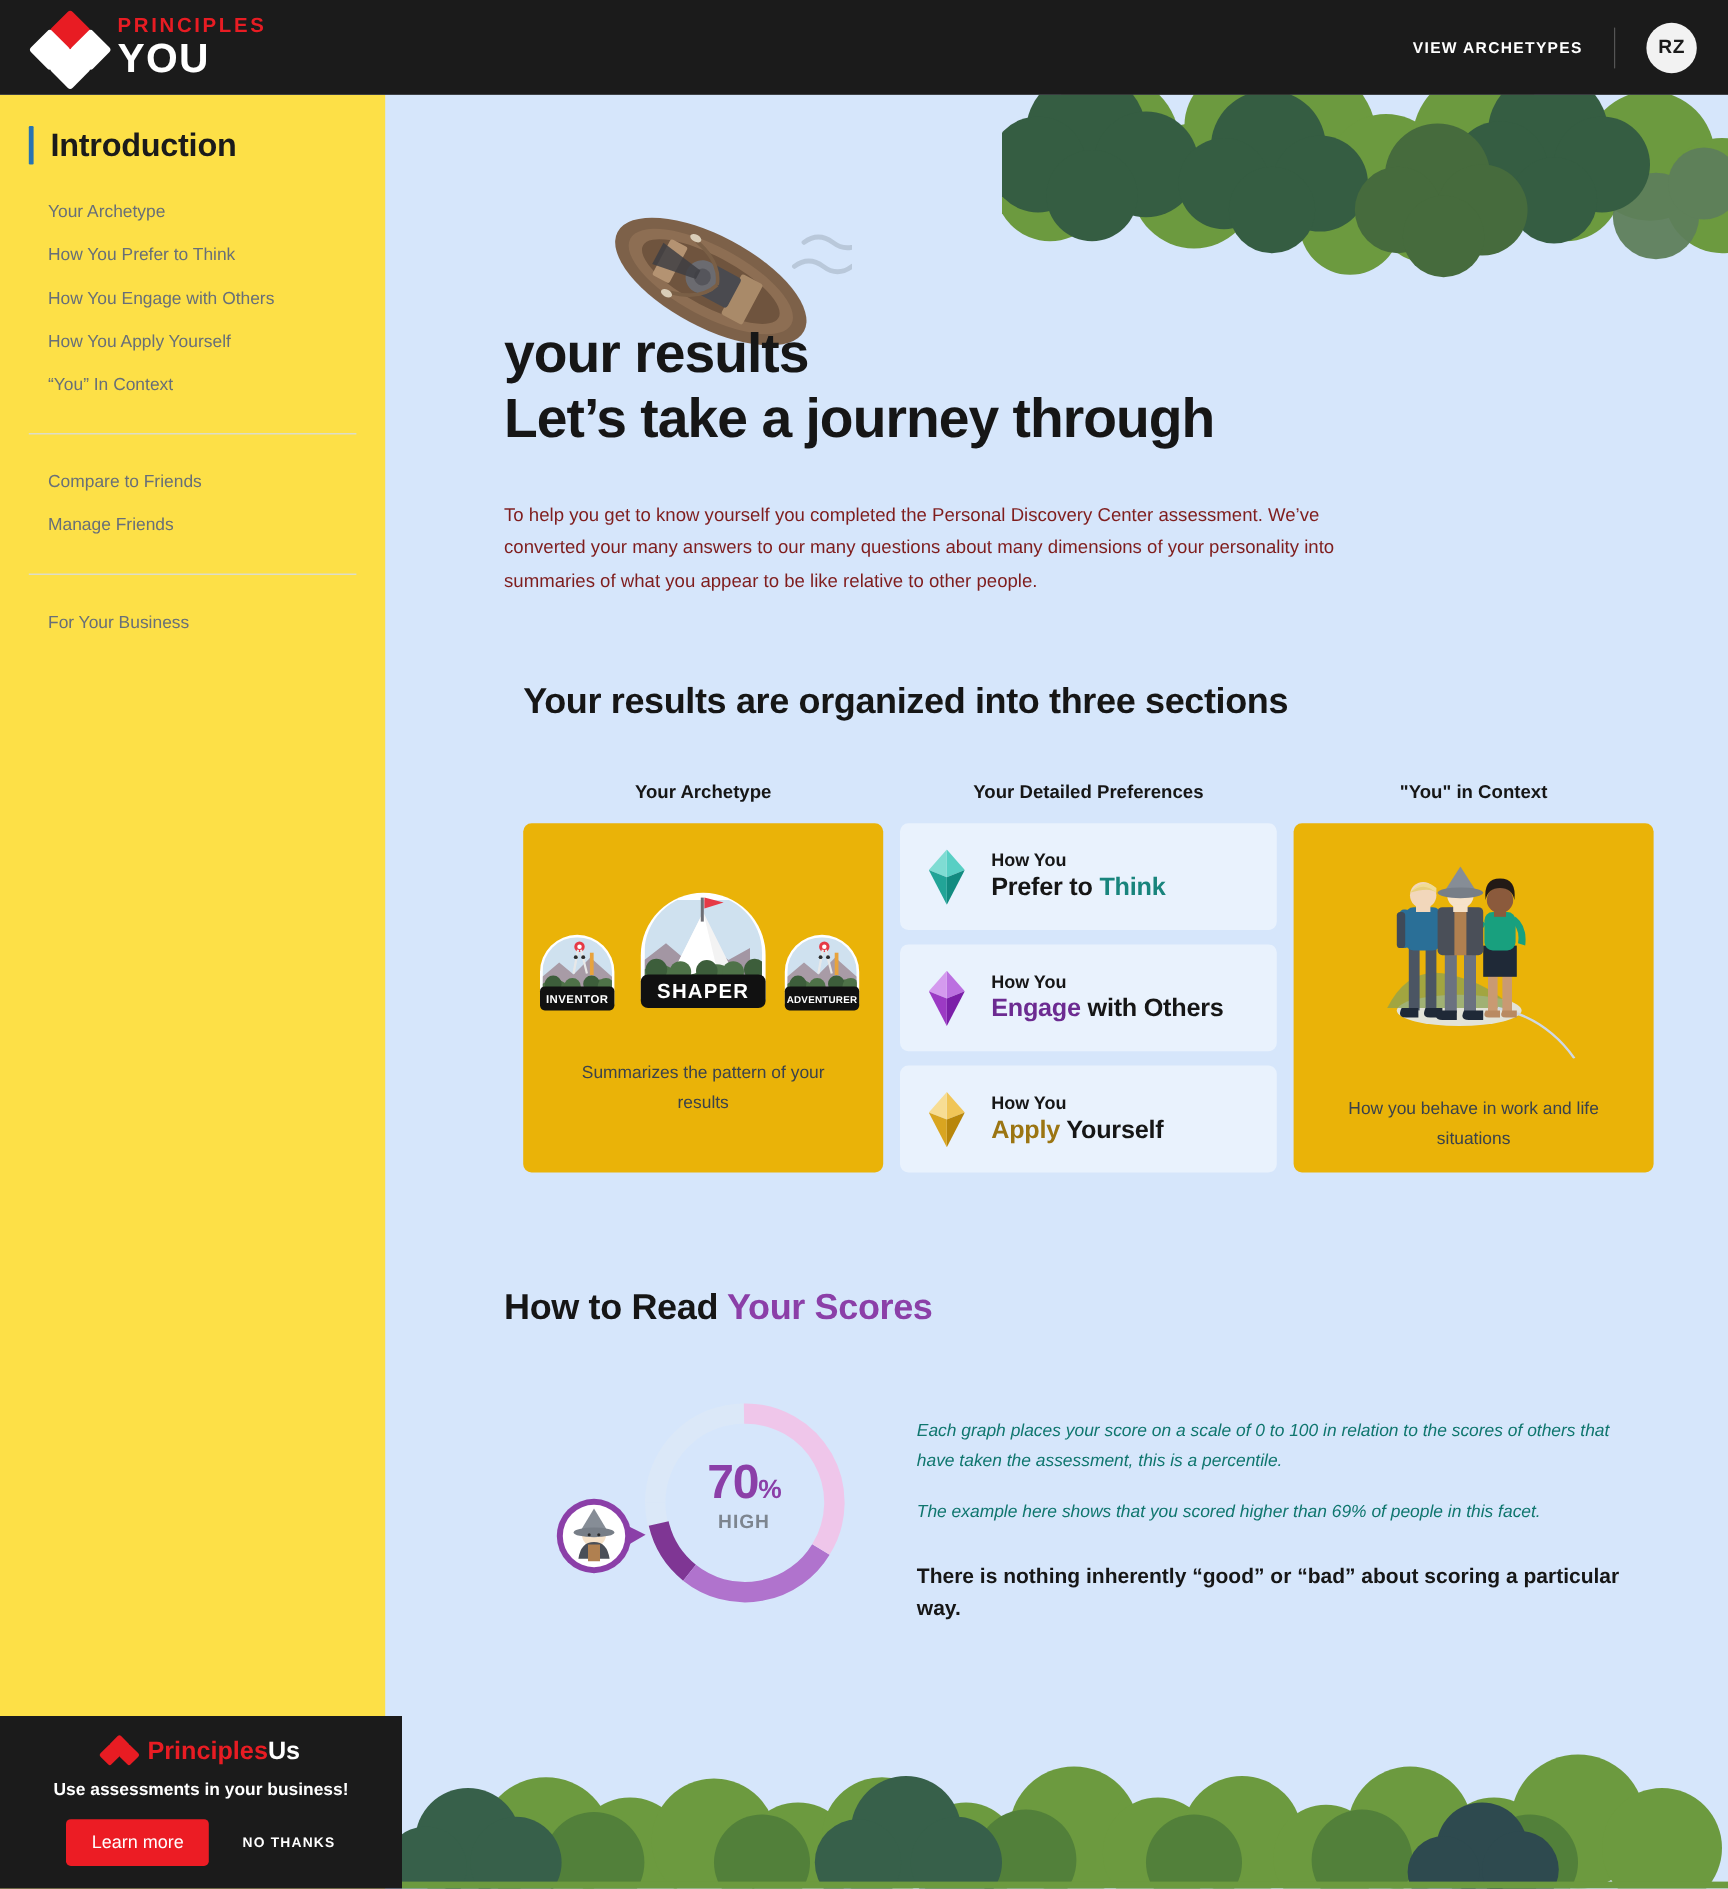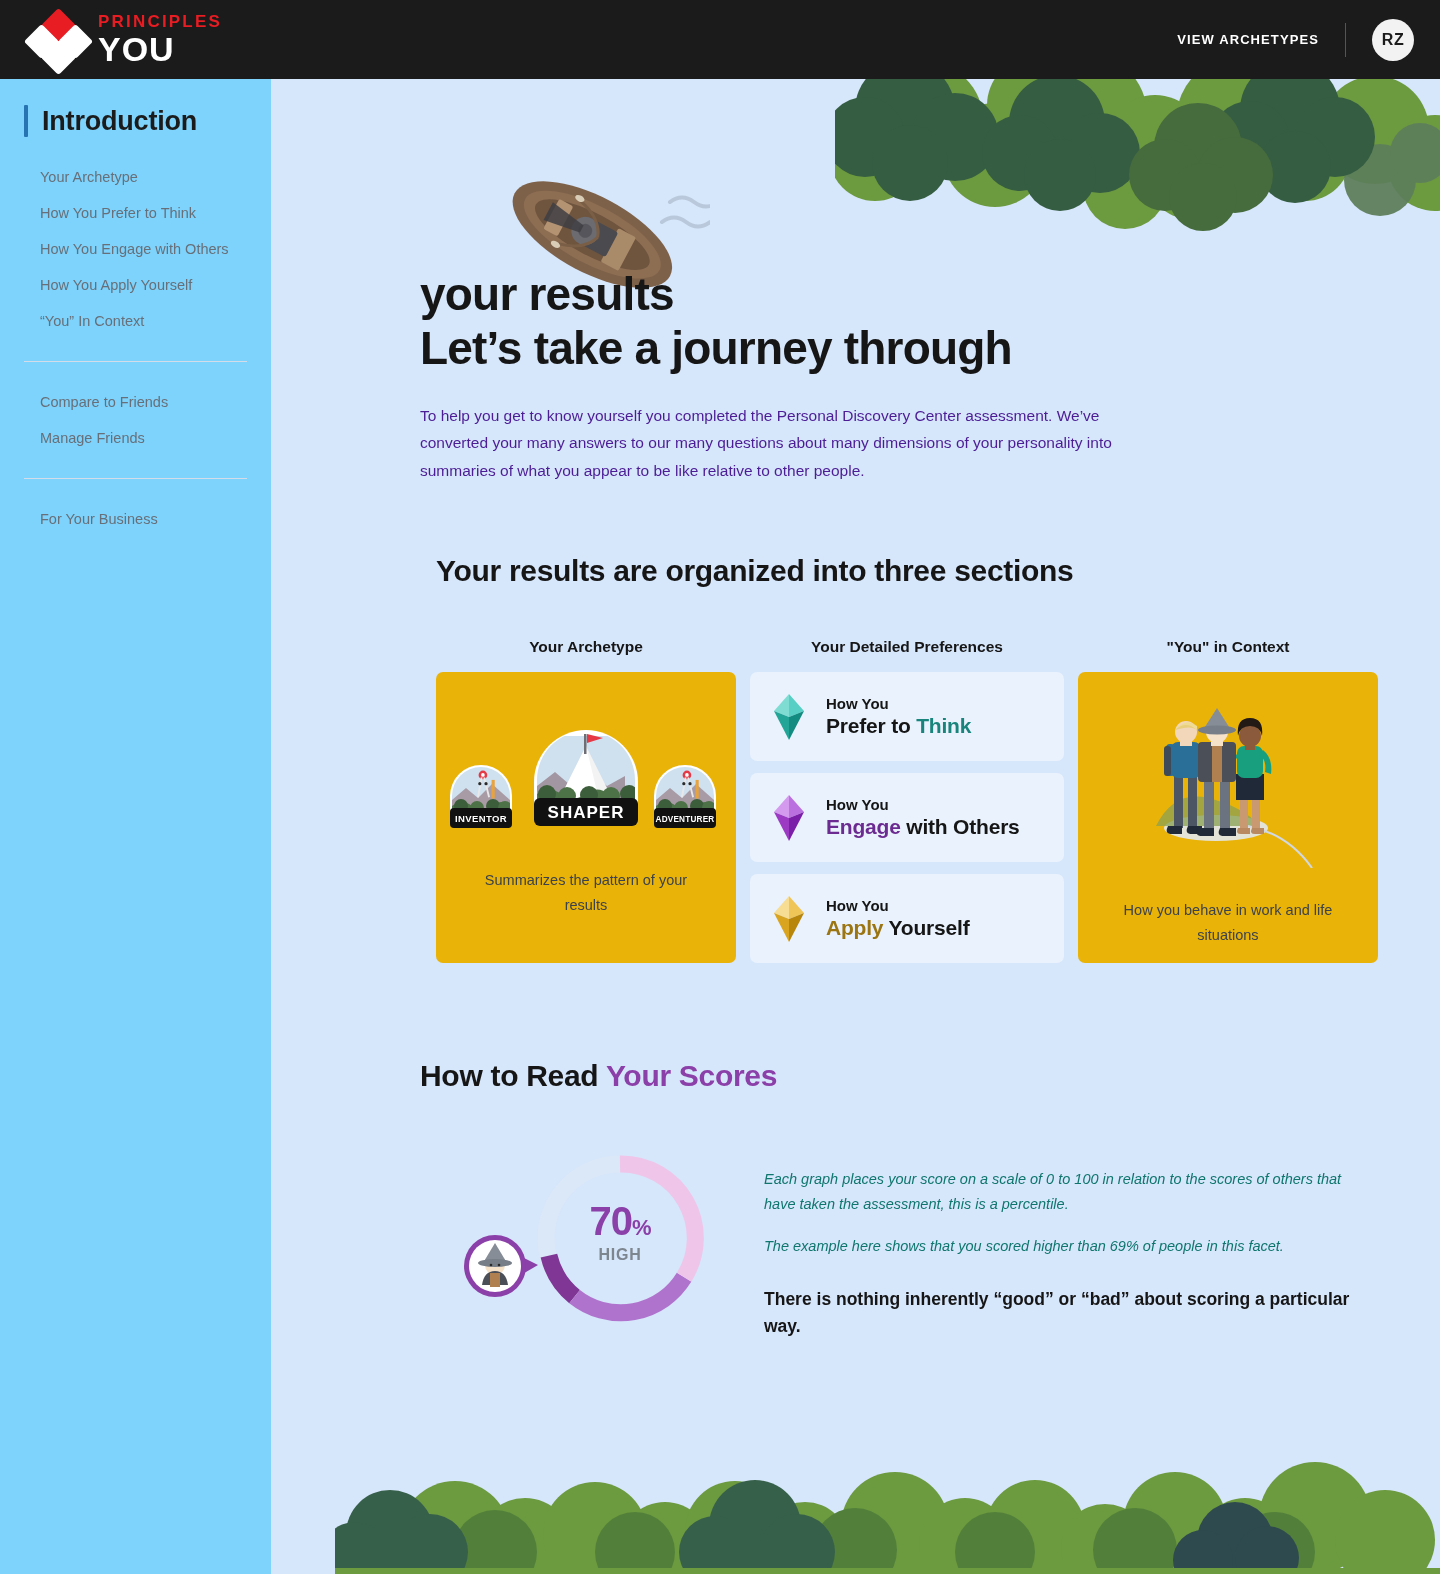--- a/index.html
+++ b/index.html
@@ -30,22 +30,22 @@
   .view-arch { color: #ffffff; font-size: 13px; font-weight: bold; letter-spacing: 1.1px; cursor: pointer; }
   .divider-v { width: 1px; height: 34px; background: #555; margin: 0 26px; }
   .avatar-circle {
     width: 42px; height: 42px; border-radius: 50%; background: #f2f2f2;
     display: flex; align-items: center; justify-content: center;
     color: #1b1b1b; font-size: 16px; font-weight: bold; letter-spacing: .5px; cursor: pointer;
   }
 
   
   .sidebar {
-    position: absolute; top: 79px; left: 0; width: 271px; height: 1495px;
-    background: #7dd3fc; z-index: 30;
+    position: absolute; top: 79px; left: 0; width: 321px; height: 1495px;
+    background: #fde047; z-index: 30;
   }
   .side-title-row { display: flex; align-items: center; margin-top: 26px; padding-left: 24px; }
   .active-bar { width: 4px; height: 32px; background: #2874b2; border-radius: 1px; flex: none; }
   .side-title { font-size: 27px; font-weight: bold; color: #1b1b1b; margin-left: 14px; letter-spacing: -.2px; }
   .side-list { margin-top: 22px; }
   .side-item {
     font-size: 14.5px; color: #686f78; padding: 0 0 0 40px; height: 36px;
     display: flex; align-items: center; cursor: pointer;
   }
   .side-sep { height: 1px; background: #d4dcea; margin: 22px 24px 22px 24px; }
@@ -73,21 +73,21 @@
   .nothanks { color: #ffffff; font-size: 11.5px; font-weight: bold; letter-spacing: 1px; margin-left: 28px; cursor: pointer; }
 
   
   .main {
     position: absolute; top: 79px; left: 335px; width: 1105px; height: 1495px;
     background: #d6e6fb; overflow: hidden;
   }
   .deco { position: absolute; pointer-events: none; }
 
   .h1 { font-size: 46px; font-weight: bold; color: #161616; line-height: 1.18; letter-spacing: -.8px; }
-  .lead { font-size: 15.5px; color: #4c1d95; line-height: 1.78; margin-top: 26px; max-width: 740px; }
+  .lead { font-size: 15.5px; color: #7f1d1d; line-height: 1.78; margin-top: 40px; max-width: 740px; }
   .h2 { font-size: 30px; font-weight: bold; color: #161616; letter-spacing: -.3px; }
   .h2 .accent { color: #8b3fa8; }
 
   .sec-heads { display: flex; margin-top: 50px; }
   .sec-head { font-size: 15.5px; font-weight: bold; color: #161616; text-align: center; }
   .sh1 { width: 300px; }
   .sh2 { width: 314px; margin-left: 14px; }
   .sh3 { width: 300px; margin-left: 14px; }
 
   .cards-row { display: flex; margin-top: 16px; }
@@ -179,20 +179,37 @@
       <div class="side-item">Manage Friends</div>
     </div>
 
     <div class="side-sep"></div>
 
     <div>
       <div class="side-item">For Your Business</div>
     </div>
   </div>
 
+  <div class="promo">
+    <div class="promo-logo">
+      <div class="promo-dm">
+        <div class="pdm a"></div>
+          <div class="pdm b"></div>
+          <div class="pdm c"></div>
+      </div>
+      <div class="promo-name">
+        <span class="red">Principles</span><span class="wht">Us</span>
+      </div>
+    </div>
+    <div class="promo-tag">Use assessments in your business!</div>
+    <div class="promo-btns">
+      <button class="learn-btn">Learn more</button>
+      <span class="nothanks">NO THANKS</span>
+    </div>
+  </div>
 
   <div class="main">
 
     <svg class="deco" style="top:-4px; left:500px; width:640px; height:185px;" viewBox="0 0 640 185">
       <g fill="#6c9a3f">
         <circle cx="90" cy="45" r="58"></circle>
           <circle cx="160" cy="80" r="52"></circle>
           <circle cx="40" cy="80" r="46"></circle>
         <circle cx="250" cy="40" r="62"></circle>
           <circle cx="320" cy="70" r="50"></circle>

